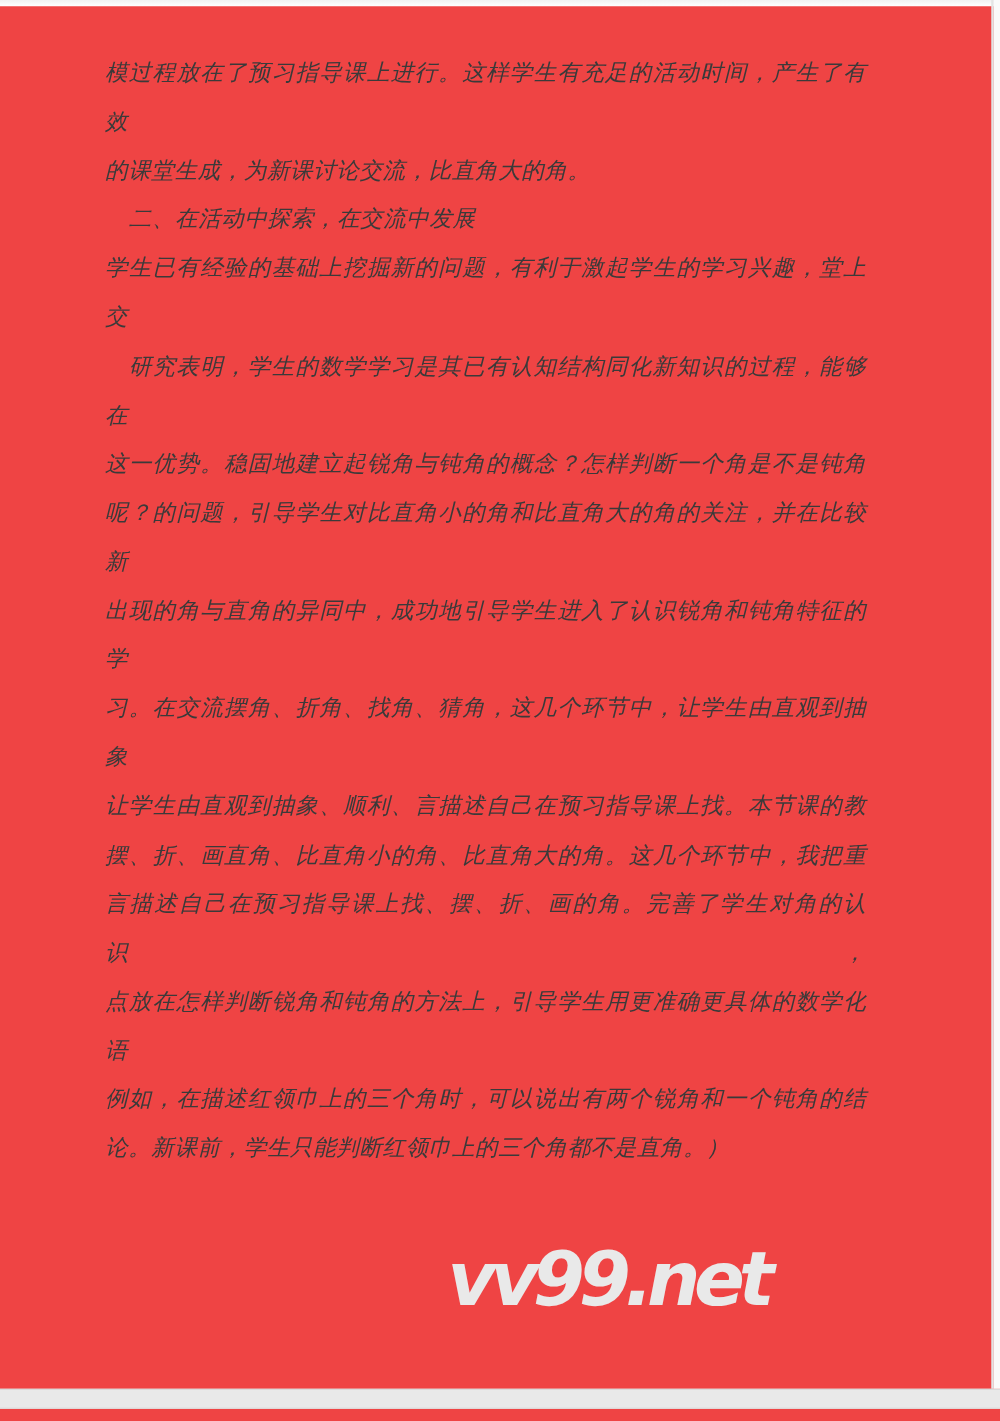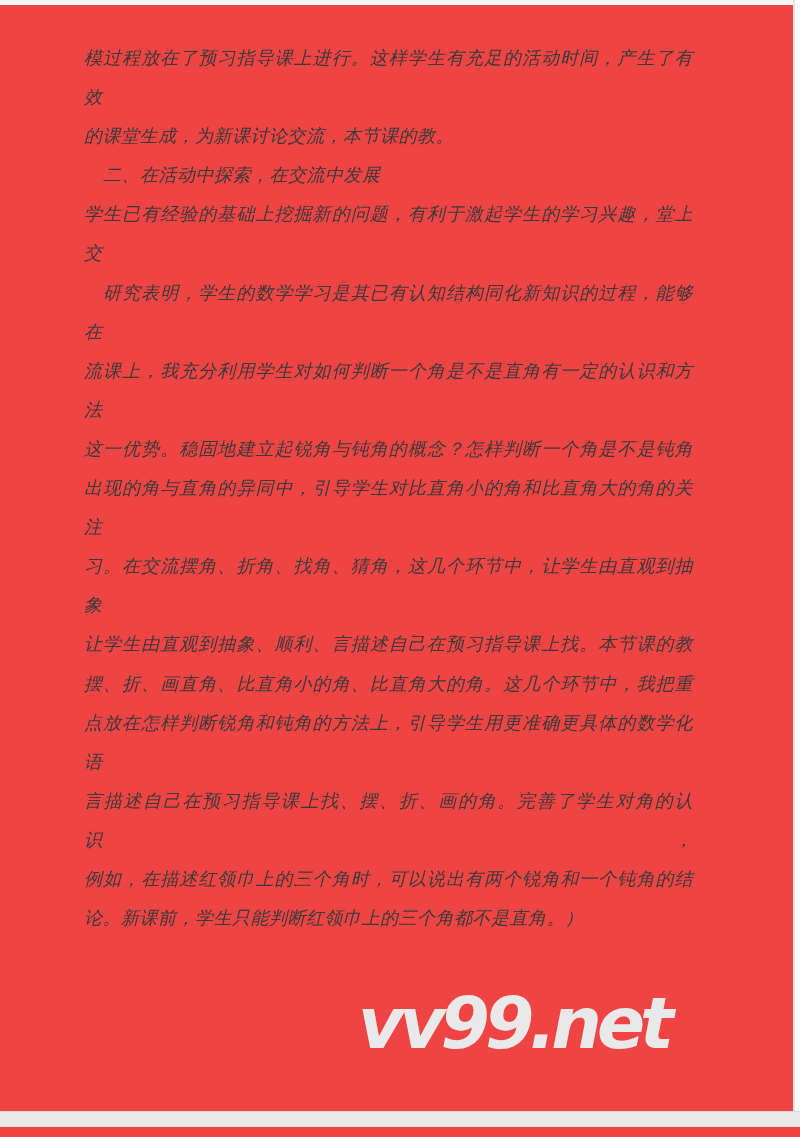--- a/index.html
+++ b/index.html
@@ -50,21 +50,21 @@
     letter-spacing: 0.5px;
   }
   .j { text-align-last: justify; }
   .i { text-indent: 19px; }
   .watermark {
     position: absolute;
     left: 358px;
     top: 982px;
     font-family: "DejaVu Sans", sans-serif;
     font-weight: 700;
-    font-size: 71px;
+    font-size: 60px;
     line-height: 84px;
     letter-spacing: -5px;
     color: #e9e9e9;
     user-select: none;
   }
   .page-separator {
     position: absolute;
     top: 1111px; left: 0;
     width: 800px; height: 14px;
     background: #e9e9e9;
@@ -73,32 +73,32 @@
   }
 </style>
 </head>
 <body>
 
 <div class="page">
   <div class="top-shade"></div>
 
   <div class="textblock">
     <div class="line j">模过程放在了预习指导课上进行。这样学生有充足的活动时间，产生了有效</div>
-    <div class="line">的课堂生成，为新课讨论交流，本节课的教。</div>
+    <div class="line">的课堂生成，为新课讨论交流，比直角大的角。</div>
     <div class="line i">二、在活动中探索，在交流中发展</div>
     <div class="line j">学生已有经验的基础上挖掘新的问题，有利于激起学生的学习兴趣，堂上交</div>
     <div class="line i j">研究表明，学生的数学学习是其已有认知结构同化新知识的过程，能够在</div>
-    <div class="line j">流课上，我充分利用学生对如何判断一个角是不是直角有一定的认识和方法</div>
     <div class="line j">这一优势。稳固地建立起锐角与钝角的概念？怎样判断一个角是不是钝角</div>
-    <div class="line j">出现的角与直角的异同中，引导学生对比直角小的角和比直角大的角的关注</div>
+    <div class="line j">呢？的问题，引导学生对比直角小的角和比直角大的角的关注，并在比较新</div>
+    <div class="line j">出现的角与直角的异同中，成功地引导学生进入了认识锐角和钝角特征的学</div>
     <div class="line j">习。在交流摆角、折角、找角、猜角，这几个环节中，让学生由直观到抽象</div>
     <div class="line j">让学生由直观到抽象、顺利、言描述自己在预习指导课上找。本节课的教</div>
     <div class="line j">摆、折、画直角、比直角小的角、比直角大的角。这几个环节中，我把重</div>
+    <div class="line j">言描述自己在预习指导课上找、摆、折、画的角。完善了学生对角的认识，</div>
     <div class="line j">点放在怎样判断锐角和钝角的方法上，引导学生用更准确更具体的数学化语</div>
-    <div class="line j">言描述自己在预习指导课上找、摆、折、画的角。完善了学生对角的认识，</div>
     <div class="line j">例如，在描述红领巾上的三个角时，可以说出有两个锐角和一个钝角的结</div>
     <div class="line">论。新课前，学生只能判断红领巾上的三个角都不是直角。）</div>
 
   </div>
 
   <div class="watermark">vv99.net</div>
 
   <div class="page-separator"></div>
 
   <div class="right-edge-line"></div>

